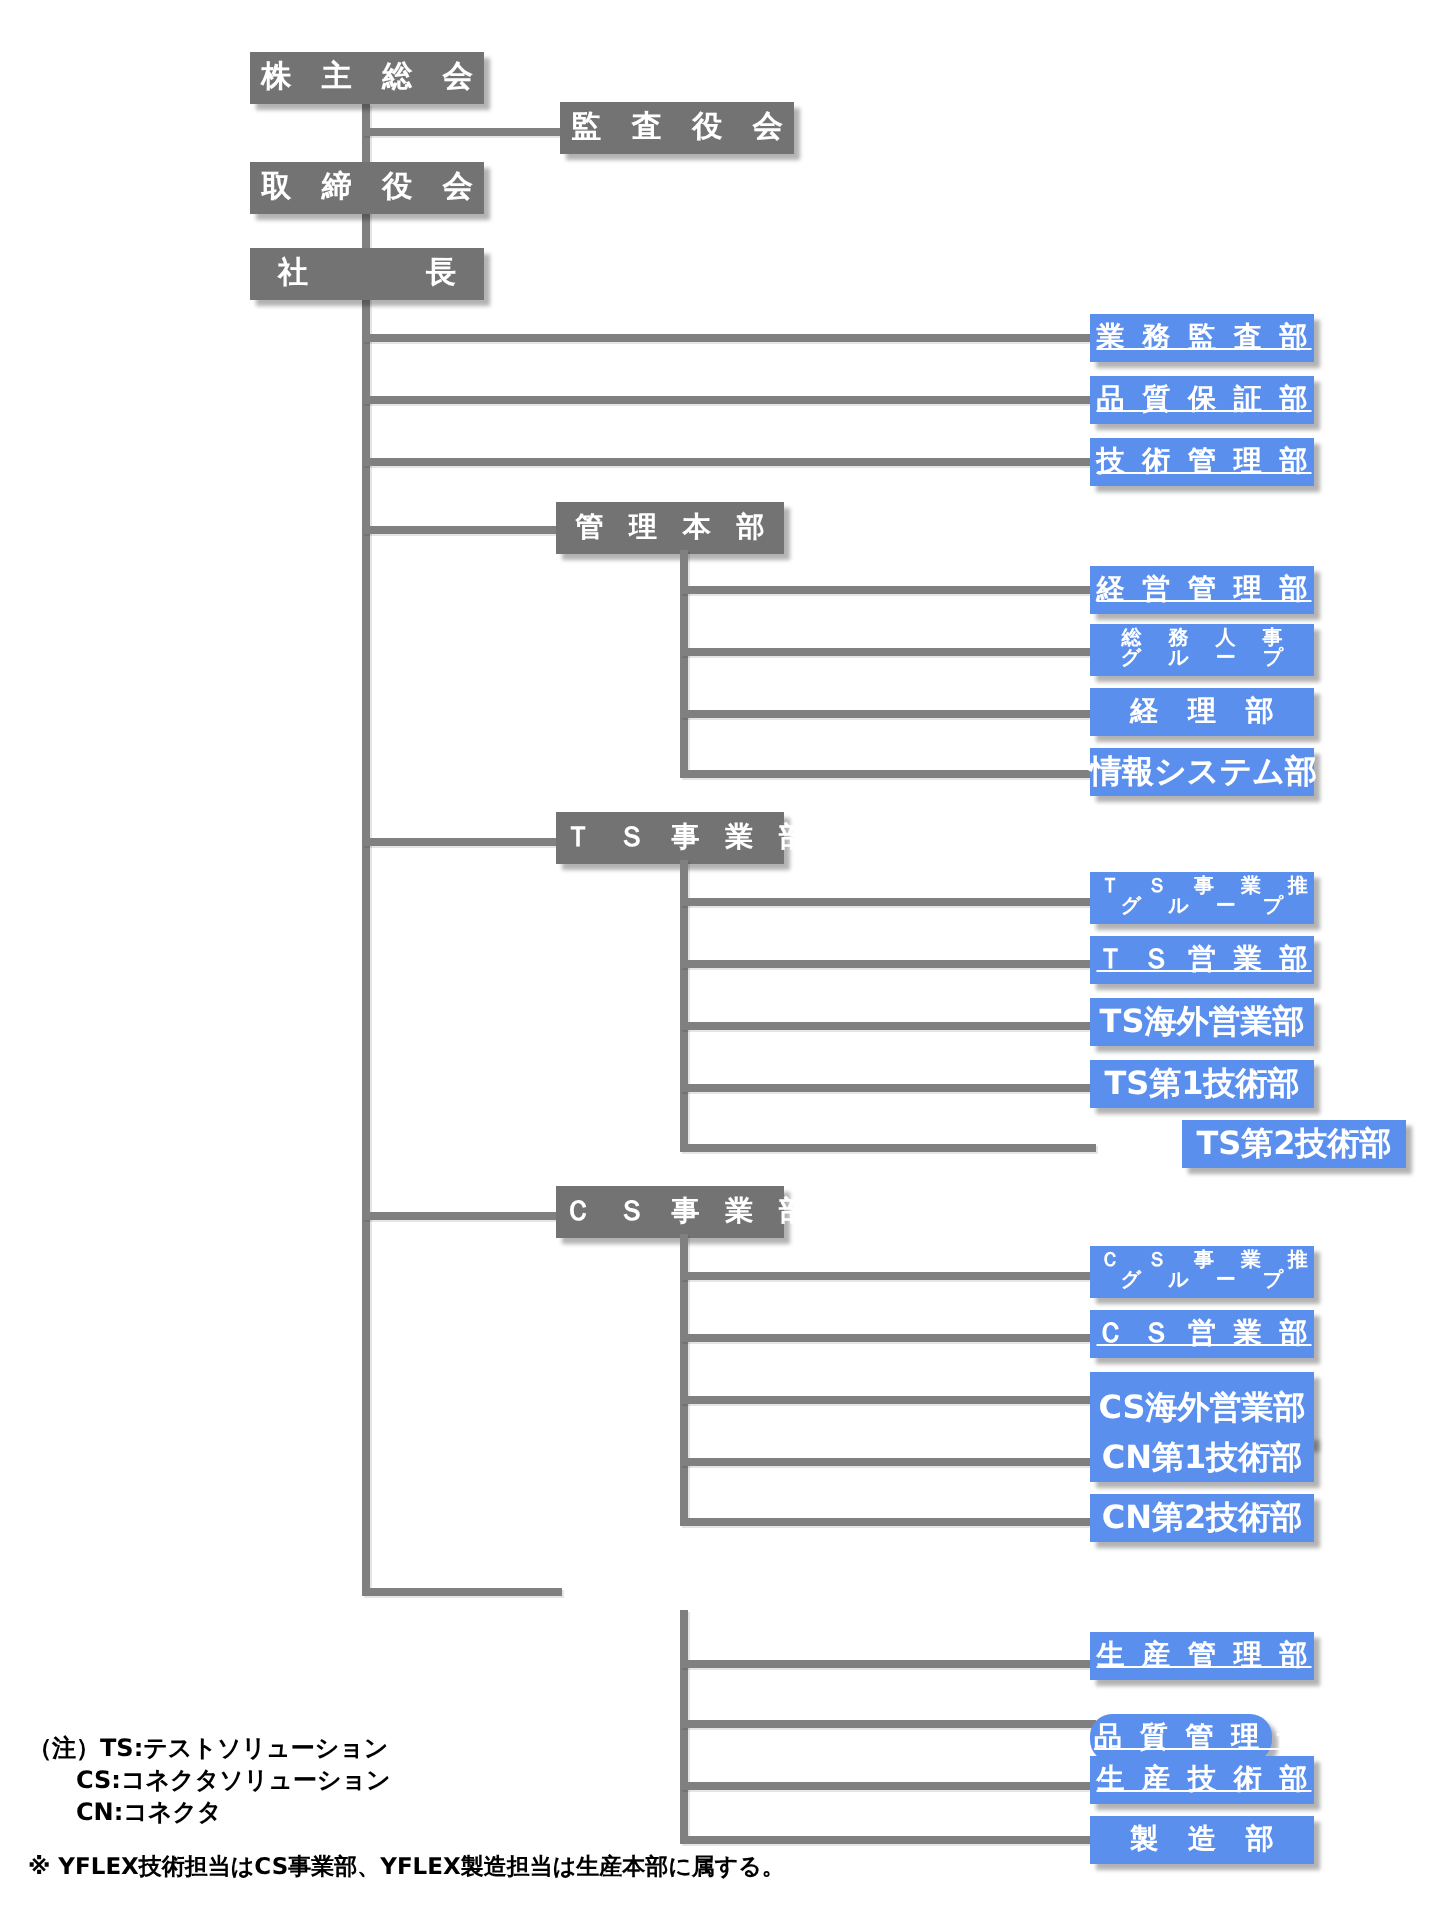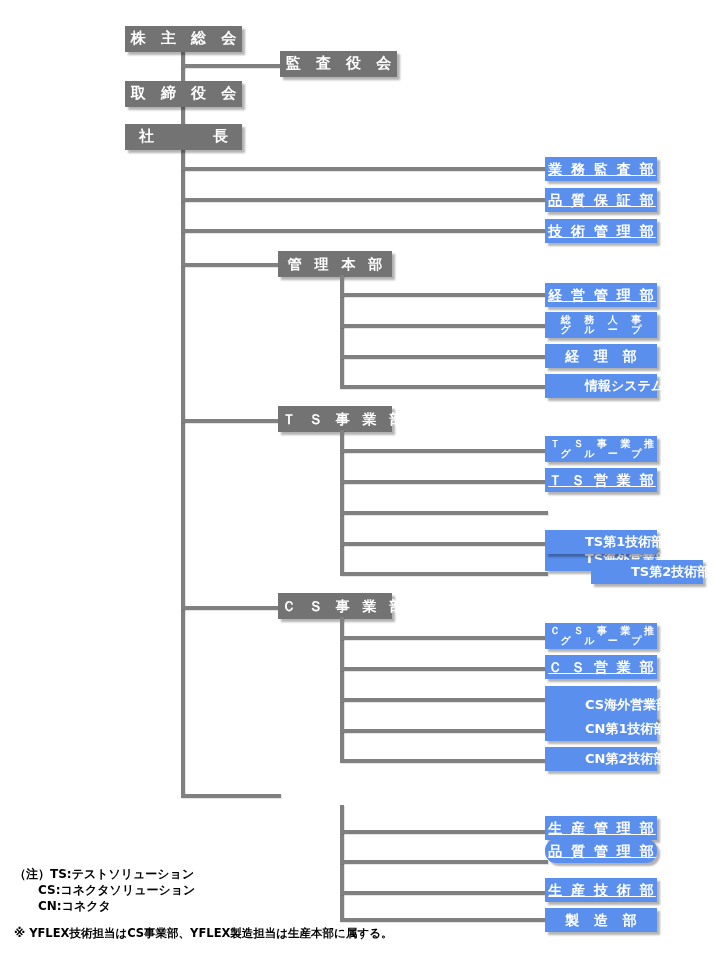--- a/index.html
+++ b/index.html
@@ -52,21 +52,21 @@
   .box.purple { background: #737373; }
   .box.blue   { background: #5B8FEE; }
 
   .box .t1, .box .t2 { display: block; width: 100%; }
 
   
   .fs-top    { font-size: 15px; letter-spacing: 5px; text-indent: 5px; }
   .fs-div    { font-size: 14px; letter-spacing: 4px; text-indent: 4px; }
   .fs-dept   { font-size: 14px; letter-spacing: 2px; text-indent: 2px; text-decoration: underline; }
   .fs-dept-w { font-size: 14px; letter-spacing: 5px; text-indent: 5px; }
-  .fs-narrow { font-size: 13px; letter-spacing: 0px; padding-left: 40px; }
+  .fs-narrow { font-size: 16px; letter-spacing: 0px; }
   .fs-grp    { font-size: 10px; letter-spacing: 5px; text-indent: 5px; }
   .fs-pres   { font-size: 15px; letter-spacing: 0; }
 
   .pres-inner {
     display: flex;
     width: 100%;
     justify-content: space-between;
     padding: 0 14px;
     box-sizing: border-box;
   }
@@ -179,21 +179,21 @@
     <span class="t1">Ｔ Ｓ 事 業 推 進</span>
     <span class="t2">グ ル ー プ</span>
   </div>
 
   <div class="line h" style="left:340px; top:480px; width:208px;"></div>
   <div class="box blue fs-dept" style="left:545px; top:468px; width:112px; height:24px;">
     <span class="t1">Ｔ Ｓ 営 業 部</span>
   </div>
 
   <div class="line h" style="left:340px; top:511px; width:208px;"></div>
-  <div class="box blue fs-narrow" style="left:545px; top:499px; width:112px; height:24px;margin-top:48px;">
+  <div class="box blue fs-narrow" style="left:545px; top:499px; width:112px; height:24px;">
     <span class="t1">TS海外営業部</span>
   </div>
 
   <div class="line h" style="left:340px; top:542px; width:208px;"></div>
   <div class="box blue fs-narrow" style="left:545px; top:530px; width:112px; height:24px;">
     <span class="t1">TS第1技術部</span>
   </div>
 
   <div class="line h" style="left:340px; top:572px; width:208px;"></div>
   <div class="box blue fs-narrow" style="left:545px; top:560px; width:112px; height:24px;margin-left:46px;">
@@ -234,21 +234,21 @@
 
   <div class="line h" style="left:181px; top:794px; width:100px;"></div>
   <div class="line v" style="left:340px; top:805px; height:113px;"></div>
 
   <div class="line h" style="left:340px; top:830px; width:208px;"></div>
   <div class="box blue fs-dept" style="left:545px; top:816px; width:112px; height:24px;">
     <span class="t1">生 産 管 理 部</span>
   </div>
 
   <div class="line h" style="left:340px; top:860px; width:208px;"></div>
-  <div class="box blue fs-dept" style="left:545px; top:839px; width:112px; height:24px;border-radius:11px;">
+  <div class="box blue fs-dept" style="left:545px; top:857px; width:91px; height:24px;border-radius:11px;">
     <span class="t1">品 質 管 理 部</span>
   </div>
 
   <div class="line h" style="left:340px; top:891px; width:208px;"></div>
   <div class="box blue fs-dept" style="left:545px; top:878px; width:112px; height:24px;">
     <span class="t1">生 産 技 術 部</span>
   </div>
 
   <div class="line h" style="left:340px; top:918px; width:208px;"></div>
   <div class="box blue fs-dept-w" style="left:545px; top:908px; width:112px; height:24px;">

